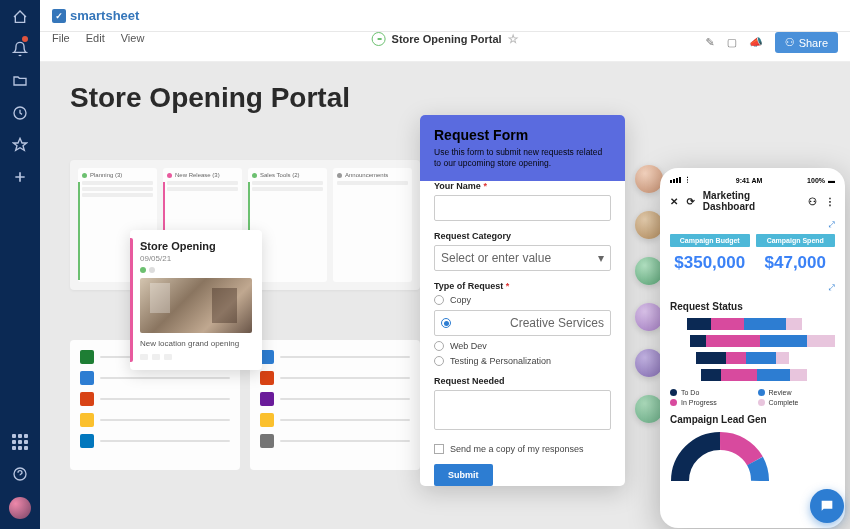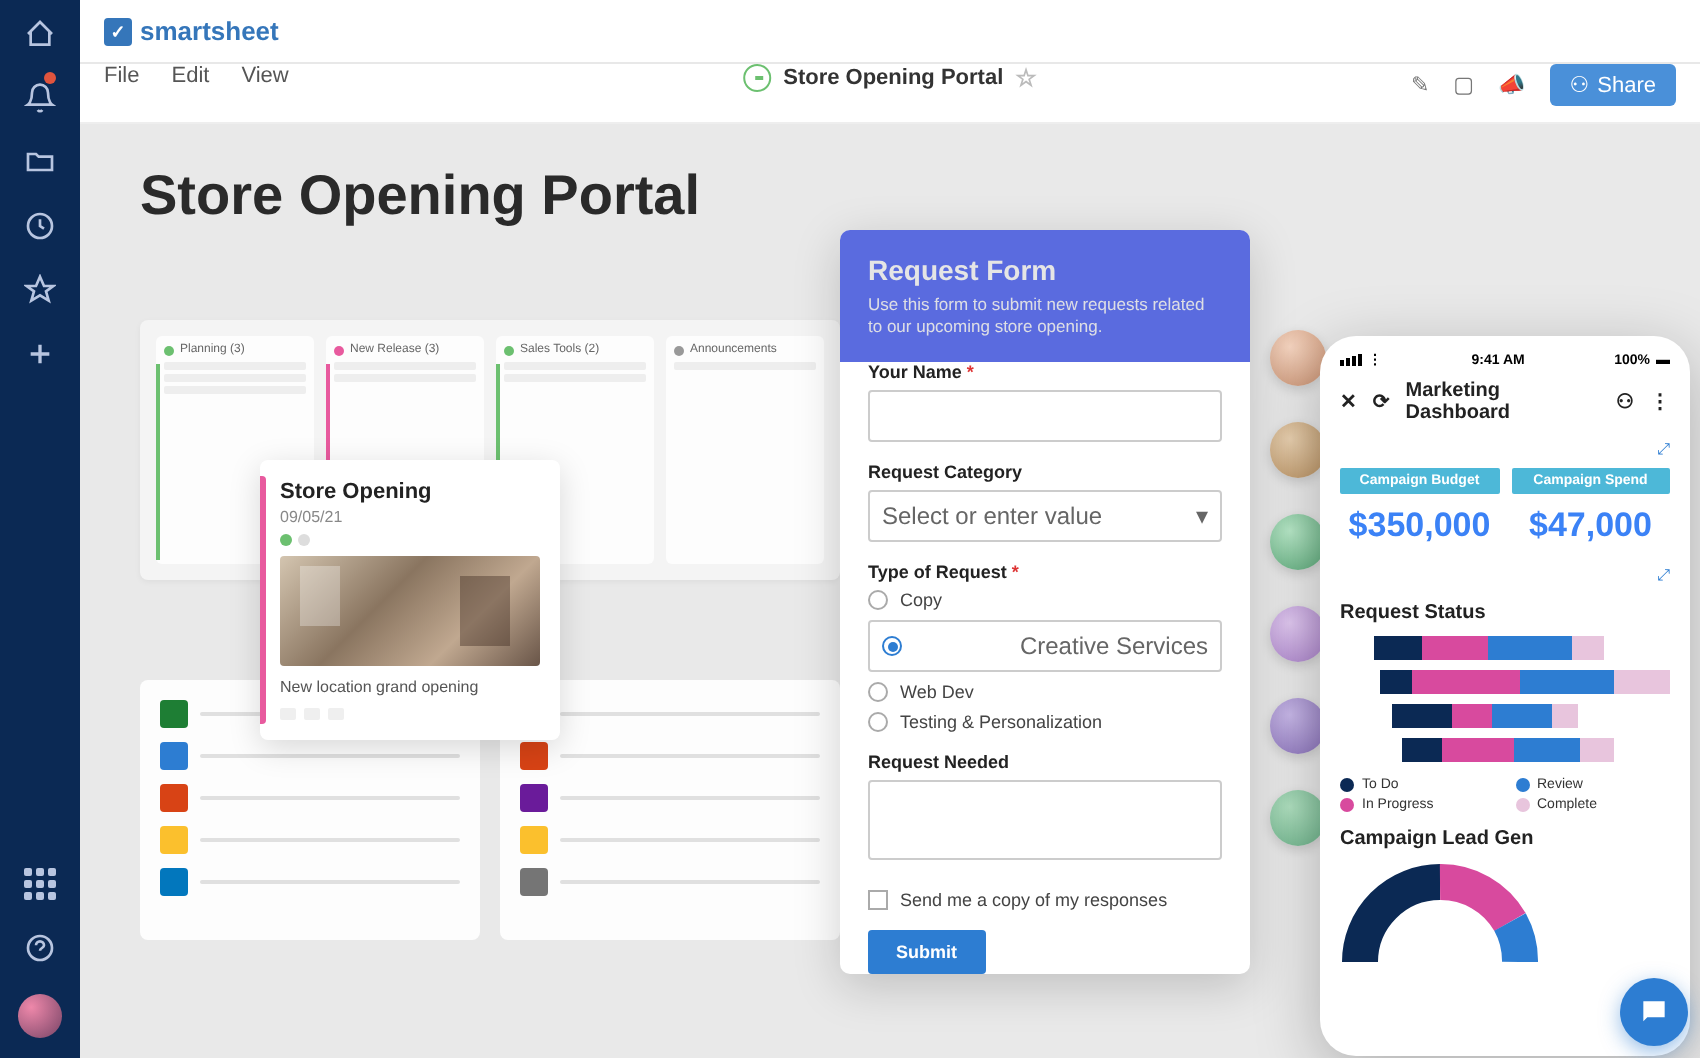--- a/index.html
+++ b/index.html
@@ -28,39 +28,39 @@
 .sharebtn{background:#4a90d9;color:#fff;padding:4px 10px;border-radius:3px;font-size:11px;display:flex;align-items:center;gap:4px;cursor:pointer}
 .canvas{position:absolute;left:40px;top:62px;right:0;bottom:0;background:#e9e9e9;padding:20px 30px;overflow:hidden}
 .page-title{font-size:28px;font-weight:700;color:#2a2a2a;margin-bottom:20px}
 .board{position:absolute;left:70px;top:160px;width:350px;height:130px;background:#f4f4f4;border-radius:4px;padding:8px;display:flex;gap:6px;box-shadow:0 1px 3px rgba(0,0,0,0.05)}
 .col{flex:1;background:#fdfdfd;border-radius:3px;padding:4px;font-size:6px;color:#666;position:relative}
 .col .chdr{display:flex;align-items:center;gap:3px;margin-bottom:3px}
 .col .dot{width:5px;height:5px;border-radius:50%}
 .col .crow{height:4px;background:#eee;margin:2px 0;border-radius:1px}
 .col .bar{position:absolute;left:0;top:14px;bottom:2px;width:2px}
 .side-lbl{position:absolute;writing-mode:vertical-rl;font-size:5px;color:#999;left:72px}
-.card{position:absolute;left:130px;top:230px;width:150px;background:#fff;border-radius:4px;box-shadow:0 4px 16px rgba(0,0,0,0.15);padding:10px;z-index:5}
+.card{position:absolute;left:130px;top:230px;width:132px;background:#fff;border-radius:4px;box-shadow:0 4px 16px rgba(0,0,0,0.15);padding:10px;z-index:5}
 .card h4{font-size:11px;font-weight:700;color:#222}
 .card .date{font-size:8px;color:#888;margin:2px 0 4px}
 .card .dots{display:flex;gap:3px;margin-bottom:5px}
 .card .dots span{width:6px;height:6px;border-radius:50%}
 .card .img{width:100%;height:55px;background:linear-gradient(135deg,#d4c5b0 0%,#8a7560 40%,#c0a890 70%,#695548 100%);border-radius:2px;position:relative;overflow:hidden}
 .card .img::before{content:'';position:absolute;width:20px;height:30px;background:rgba(255,255,255,0.3);top:5px;left:10px}
 .card .img::after{content:'';position:absolute;width:25px;height:35px;background:rgba(60,40,30,0.4);top:10px;right:15px}
 .card .cap{font-size:8px;color:#555;margin-top:6px}
 .card .pink{position:absolute;left:0;top:8px;bottom:8px;width:3px;background:#e85a9e;border-radius:0 2px 2px 0}
 .card .ft{display:flex;gap:4px;margin-top:6px;opacity:0.3}
 .card .ft span{width:8px;height:6px;background:#ccc;border-radius:1px}
 .widgets{position:absolute;left:70px;top:340px;display:flex;gap:10px}
 .wbox{width:170px;height:130px;background:#fdfdfd;border-radius:4px;padding:10px;display:flex;flex-direction:column;gap:7px}
 .wrow{display:flex;align-items:center;gap:6px}
 .wic{width:14px;height:14px;border-radius:2px;flex-shrink:0}
 .wline{flex:1;height:2px;background:#e0e0e0;border-radius:1px}
 .form{position:absolute;left:420px;top:115px;width:205px;background:#fff;border-radius:5px;box-shadow:0 6px 24px rgba(0,0,0,0.18);z-index:10;overflow:hidden}
-.form-hdr{background:#5a6bdf;color:#e5e5e5;padding:12px 14px}
+.form-hdr{background:#5a6bdf;color:#000000;padding:12px 14px}
 .form-hdr h3{font-size:14px;font-weight:700}
 .form-hdr p{font-size:8.5px;margin-top:4px;line-height:1.3;opacity:0.95}
 .form-body{padding:0 14px}
 .fld{margin-bottom:10px}
 .fld label{font-size:9px;font-weight:700;color:#222;display:block;margin-bottom:4px}
 .fld .req{color:#d33}
 .fld input[type=text],.fld .sel,.fld textarea{width:100%;border:1px solid #ccc;border-radius:2px;padding:5px 6px;font-size:12px;color:#666}
 .fld .sel{display:flex;justify-content:space-between;align-items:center}
 .fld textarea{height:40px;resize:none}
 .radios{display:flex;flex-direction:column;gap:5px;margin-top:4px}

